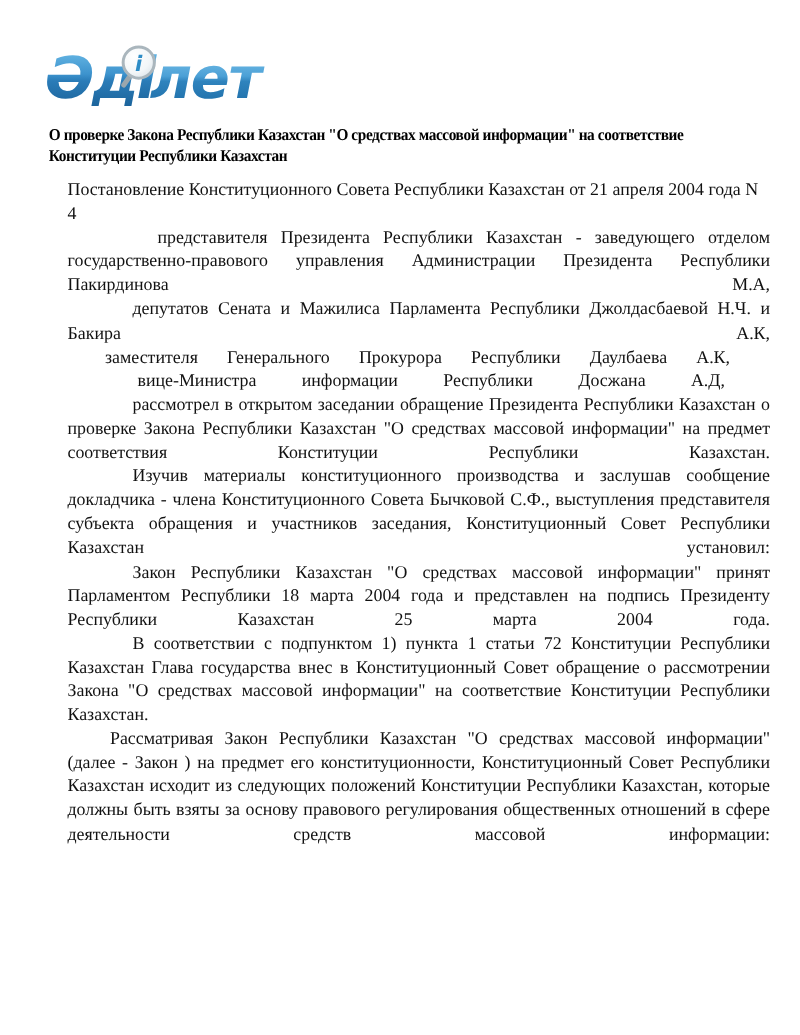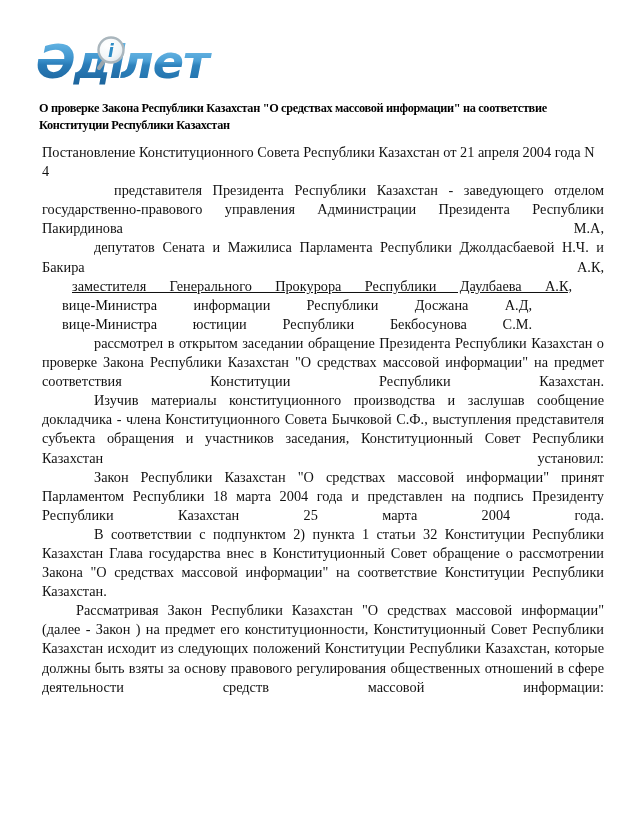--- a/index.html
+++ b/index.html
@@ -48,21 +48,21 @@
     letter-spacing: -0.35px;
     color: #000;
     transform: scaleX(0.93);
     transform-origin: left top;
     text-align: left;
   }
 
   
   .body-block {
     position: absolute;
-    left: 42px;
+    left: 54px;
     top: 143px;
     width: 562px;
   }
 
   .para {
     font-size: 14.3px;
     line-height: 19.1px;
     text-align: justify;
     text-justify: inter-word;
     margin: 0;
@@ -77,25 +77,24 @@
   }
   .para.indent-lg {
     text-indent: 52px;
   }
   .para.indent-xl {
     text-indent: 72px;
   }
   .para.narrow {
     width: 500px;
     margin-left: 30px;
-    text-decoration: underline;
   }
   .para.narrow2 {
     width: 470px;
-    margin-left: 20px;
+    margin-left: 56px;
   }
 </style>
 </head>
 <body>
 
 <div class="page">
 
   <div class="logo-wrap">
     <svg class="logo-svg" width="200" height="54" viewBox="0 0 200 54" aria-hidden="true">
       <defs>
@@ -138,27 +137,26 @@
 
 
     <p class="para full-justify indent-xl">представителя Президента Республики Казахстан - заведующего отделом государственно-правового управления Администрации Президента Республики Пакирдинова М.А,</p>
 
     <p class="para full-justify indent-lg">депутатов Сената и Мажилиса Парламента Республики Джолдасбаевой Н.Ч. и Бакира А.К,</p>
 
     <p class="para full-justify narrow">заместителя Генерального Прокурора Республики Даулбаева А.К,</p>
 
     <p class="para full-justify narrow2">вице-Министра информации Республики Досжана А.Д,</p>
 
-    <p class="para full-justify narrow2">вице-Министра юстиции Республики Бекбосунова С.М.</p>
 
     <p class="para full-justify indent-lg">рассмотрел в открытом заседании обращение Президента Республики Казахстан о проверке Закона Республики Казахстан "О средствах массовой информации" на предмет соответствия Конституции Республики Казахстан.</p>
 
     <p class="para full-justify indent-lg">Изучив материалы конституционного производства и заслушав сообщение докладчика - члена Конституционного Совета Бычковой С.Ф., выступления представителя субъекта обращения и участников заседания, Конституционный Совет Республики Казахстан установил:</p>
 
     <p class="para full-justify indent-lg">Закон Республики Казахстан "О средствах массовой информации" принят Парламентом Республики 18 марта 2004 года и представлен на подпись Президенту Республики Казахстан 25 марта 2004 года.</p>
 
-    <p class="para full-justify indent-lg">В соответствии с подпунктом 2) пункта 1 статьи 32 Конституции Республики Казахстан Глава государства внес в Конституционный Совет обращение о рассмотрении Закона "О средствах массовой информации" на соответствие Конституции Республики Казахстан.</p>
+    <p class="para full-justify indent-lg">В соответствии с подпунктом 1) пункта 1 статьи 72 Конституции Республики Казахстан Глава государства внес в Конституционный Совет обращение о рассмотрении Закона "О средствах массовой информации" на соответствие Конституции Республики Казахстан.</p>
 
     <p class="para full-justify indent">Рассматривая Закон Республики Казахстан "О средствах массовой информации" (далее - Закон ) на предмет его конституционности, Конституционный Совет Республики Казахстан исходит из следующих положений Конституции Республики Казахстан, которые должны быть взяты за основу правового регулирования общественных отношений в сфере деятельности средств массовой информации:</p>
 
 
   </div>
 </div>
 
 </body></html>

